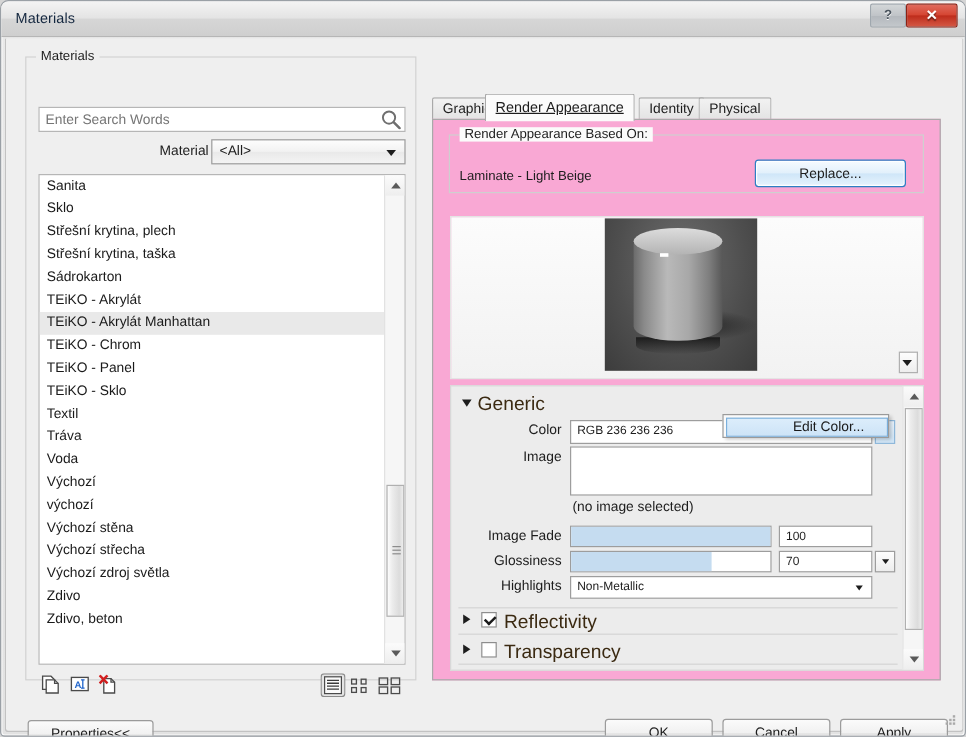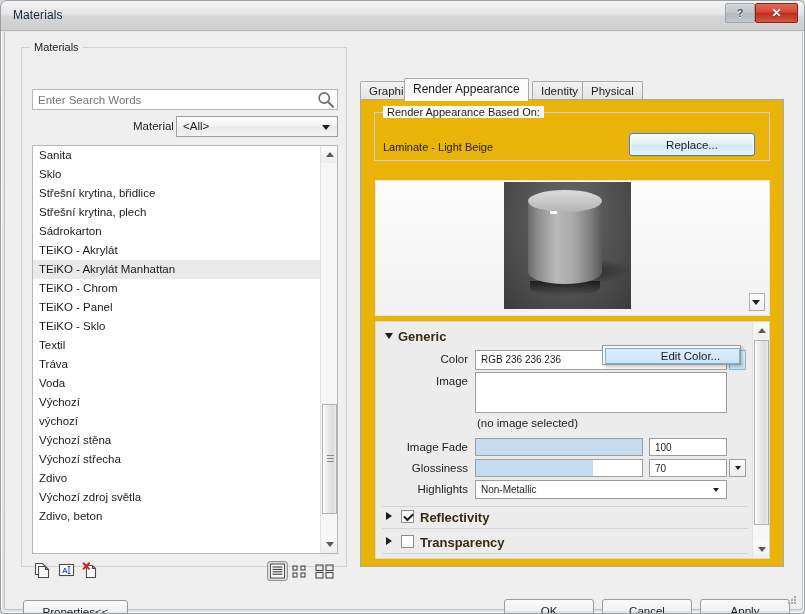--- a/index.html
+++ b/index.html
@@ -202,28 +202,28 @@
     border-radius: 2px 2px 0 0;
   }
   .tab.active {
     top: 0; height: 23px; line-height: 21px;
     background: #fbfbfb;
     border-color: #a9a9a9;
     z-index: 4;
     font-size: 12px;
   }
   #tab-graphics { left: 0; }
-  #tab-render   { left: 44px; }
+  #tab-render   { left: 44px; text-decoration: underline; }
   #tab-identity { left: 172px; }
   #tab-physical { left: 222px; }
 
   #tabpage {
     position: absolute; left: 0; top: 21px;
     width: 424px; height: 468px;
-    background: #eab308;
+    background: #f9a8d4;
     border: 1px solid #a9a9a9;
   }
 
   #gb-basedon {
     left: 13px; top: 12px; width: 396px; height: 49px;
     border-color: #cfcfcf;
   }
   #gb-basedon .gb-legend { background: #fbfbfb; }
   #basedon-value {
     position: absolute; left: 22px; top: 41px;
@@ -292,21 +292,21 @@
     position: absolute; left: 14px; top: 221px;
     width: 395px; height: 238px;
     background: #ececec;
     border: 1px solid #d8d8d8;
     overflow: hidden;
   }
   #props-scroll { right: 0; top: 0; height: 236px; }
 
   .section-head {
     position: absolute; left: 8px;
-    font-size: 13px; font-weight: bold; color: #3b2a12;
+    font-size: 16px; font-weight: normal; color: #3b2a12;
   }
   .tri-right {
     position: absolute;
     width:0;height:0;border-top:4.5px solid transparent;border-bottom:4.5px solid transparent;
     border-left:6px solid #1d1d1d;
   }
   .tri-dn {
     position: absolute;
     width:0;height:0;border-left:4.5px solid transparent;border-right:4.5px solid transparent;
     border-top:6px solid #1d1d1d;
@@ -427,37 +427,37 @@
     <div id="mclass-label">Material Class:</div>
     <div id="mclass-select">
       <span>&lt;All&gt;</span>
       <span class="dd-arrow"></span>
     </div>
 
     <div id="mat-list-wrap">
       <div id="mat-list">
           <div class="mat-item">Sanita</div>
           <div class="mat-item">Sklo</div>
-          <div class="mat-item">Střešní krytina, břidlice</div>
           <div class="mat-item">Střešní krytina, plech</div>
+          <div class="mat-item">Střešní krytina, taška</div>
           <div class="mat-item">Sádrokarton</div>
           <div class="mat-item">TEiKO - Akrylát</div>
           <div class="mat-item selected">TEiKO - Akrylát Manhattan</div>
           <div class="mat-item">TEiKO - Chrom</div>
           <div class="mat-item">TEiKO - Panel</div>
           <div class="mat-item">TEiKO - Sklo</div>
           <div class="mat-item">Textil</div>
           <div class="mat-item">Tráva</div>
           <div class="mat-item">Voda</div>
           <div class="mat-item">Výchozí</div>
           <div class="mat-item">výchozí</div>
           <div class="mat-item">Výchozí stěna</div>
           <div class="mat-item">Výchozí střecha</div>
+          <div class="mat-item">Výchozí zdroj světla</div>
           <div class="mat-item">Zdivo</div>
-          <div class="mat-item">Výchozí zdroj světla</div>
           <div class="mat-item">Zdivo, beton</div>
         </div>
       <div class="vscroll" id="list-scroll">
         <div class="sb-up">
             <span class="tri-up"></span>
           </div>
         <div class="sb-thumb" style="top:258px;height:110px;">
           <span class="sb-grip">
               <i></i>
               <i></i>

